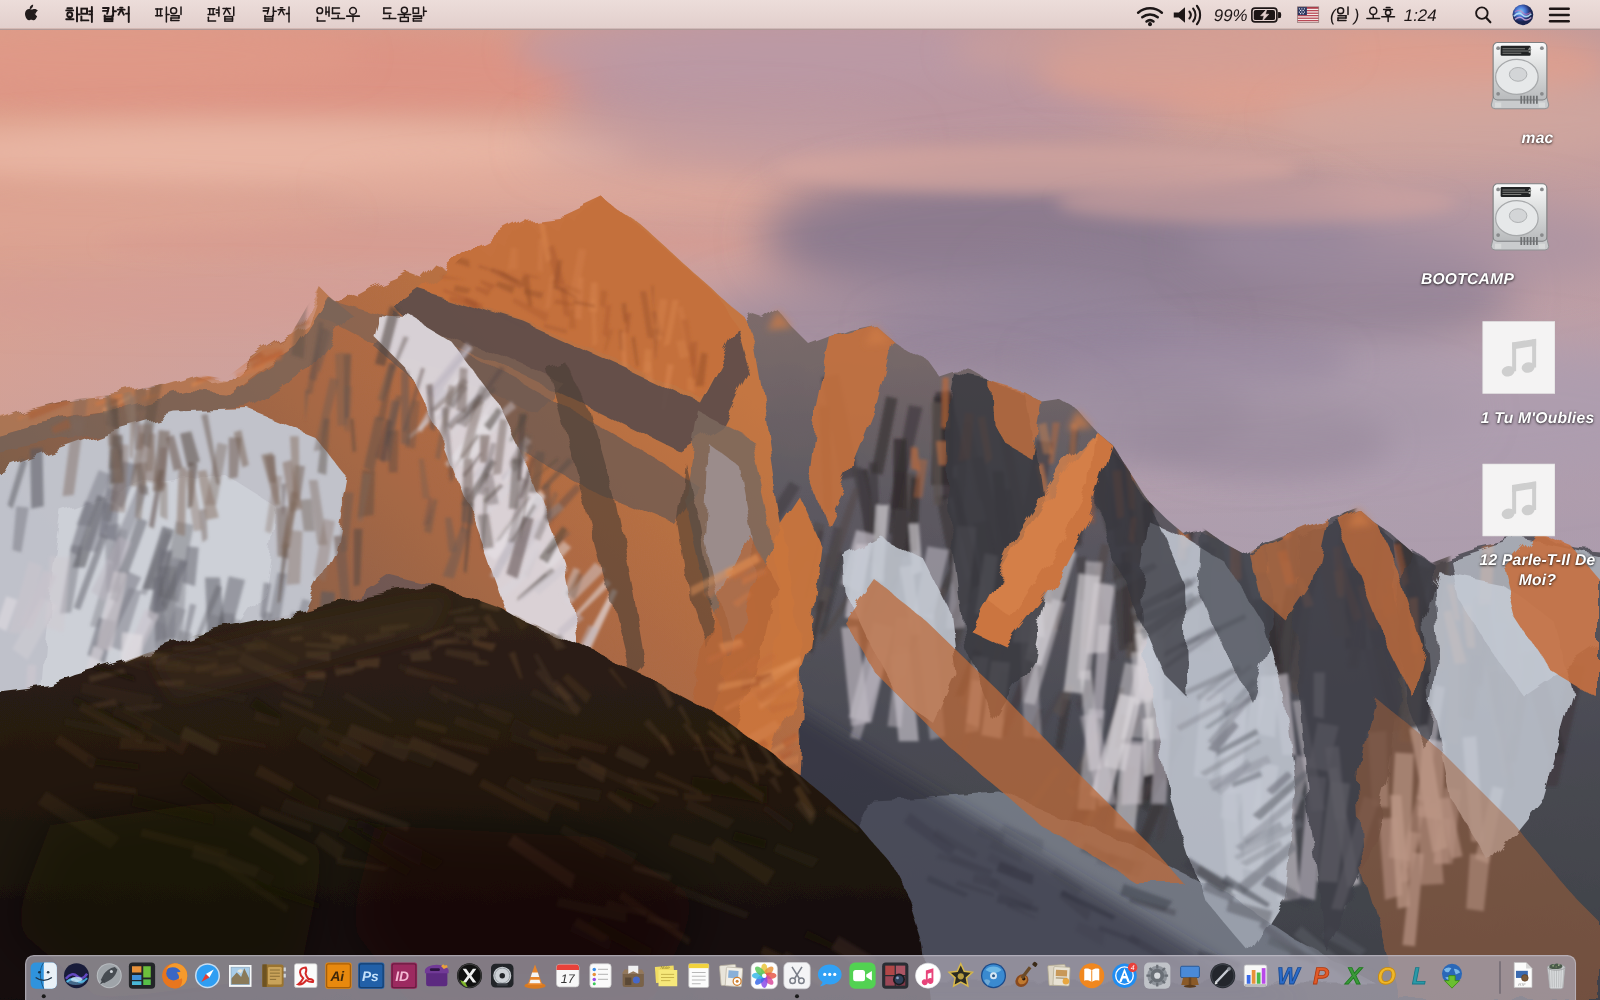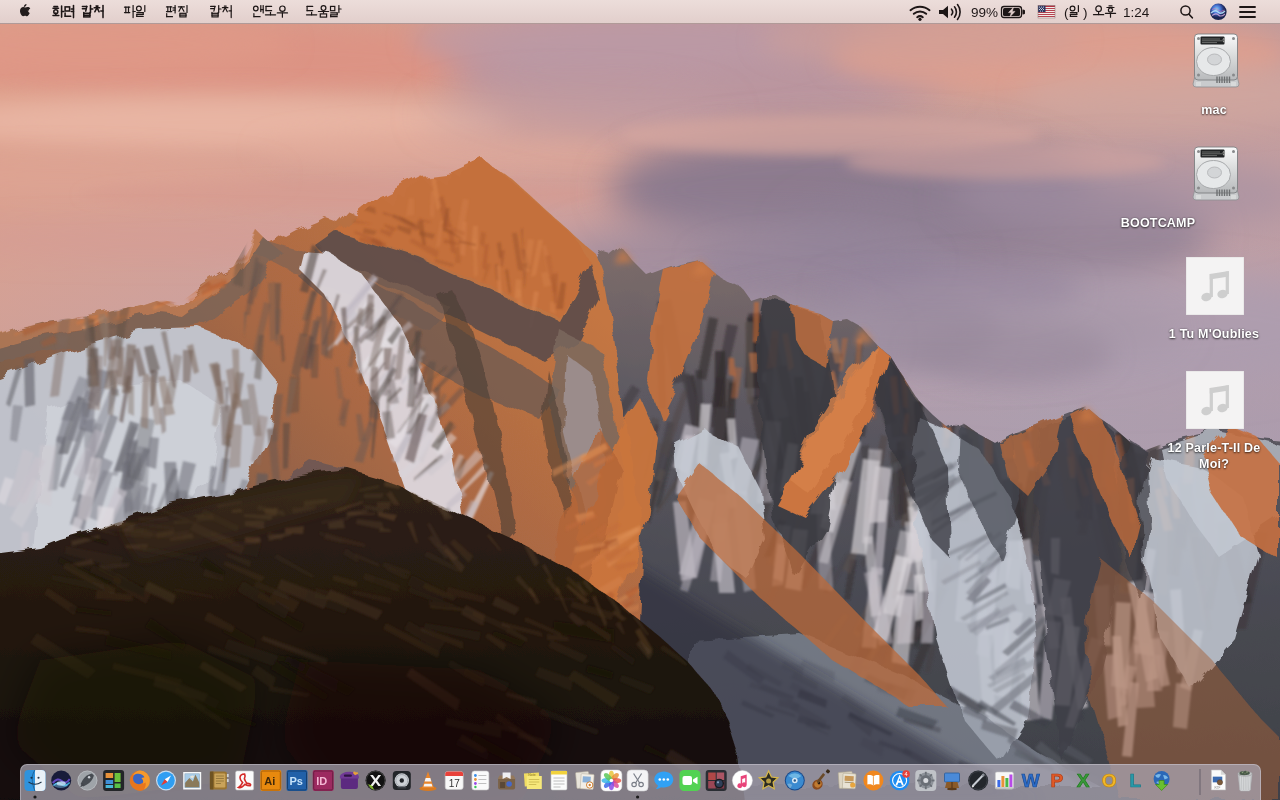--- a/index.html
+++ b/index.html
@@ -1,17 +1,17 @@
 <!DOCTYPE html>
 <html><head><meta charset="utf-8">
 <style>
 html,body{margin:0;padding:0;width:1280px;height:800px;overflow:hidden;font-family:"Liberation Sans",sans-serif;}
-#screen{position:relative;width:1200px;height:800px;background:#b9a2a8;}
+#screen{position:relative;width:1200px;height:800px;background:#b9a2a8;font-style:italic;}
 #wall{position:absolute;left:0;top:0;}
-.lbl{position:absolute;color:#fff;font-weight:bold;font-size:12.5px;-webkit-font-smoothing:antialiased;text-align:center;text-shadow:0 1px 2px rgba(0,0,0,.65),0 0 2px rgba(0,0,0,.4);letter-spacing:.2px;}
+.lbl{position:absolute;color:#fff;font-weight:bold;font-size:12.5px;-webkit-font-smoothing:antialiased;text-align:center;text-shadow:0 1px 2px rgba(0,0,0,.65),0 0 2px rgba(0,0,0,.4);letter-spacing:.2px;margin-left:16px;}
 </style></head><body>
 <div id="screen">
 <svg id="wall" width="1280" height="800" viewBox="0 0 1280 800">
 <defs>
 <linearGradient id="sky" x1="0" y1="0" x2="0" y2="1">
  <stop offset="0" stop-color="#d2988a"></stop>
  <stop offset=".12" stop-color="#d79f90"></stop>
  <stop offset=".25" stop-color="#cf9f9a"></stop>
  <stop offset=".38" stop-color="#c1a0a8"></stop>
  <stop offset=".52" stop-color="#ab9cae"></stop>

